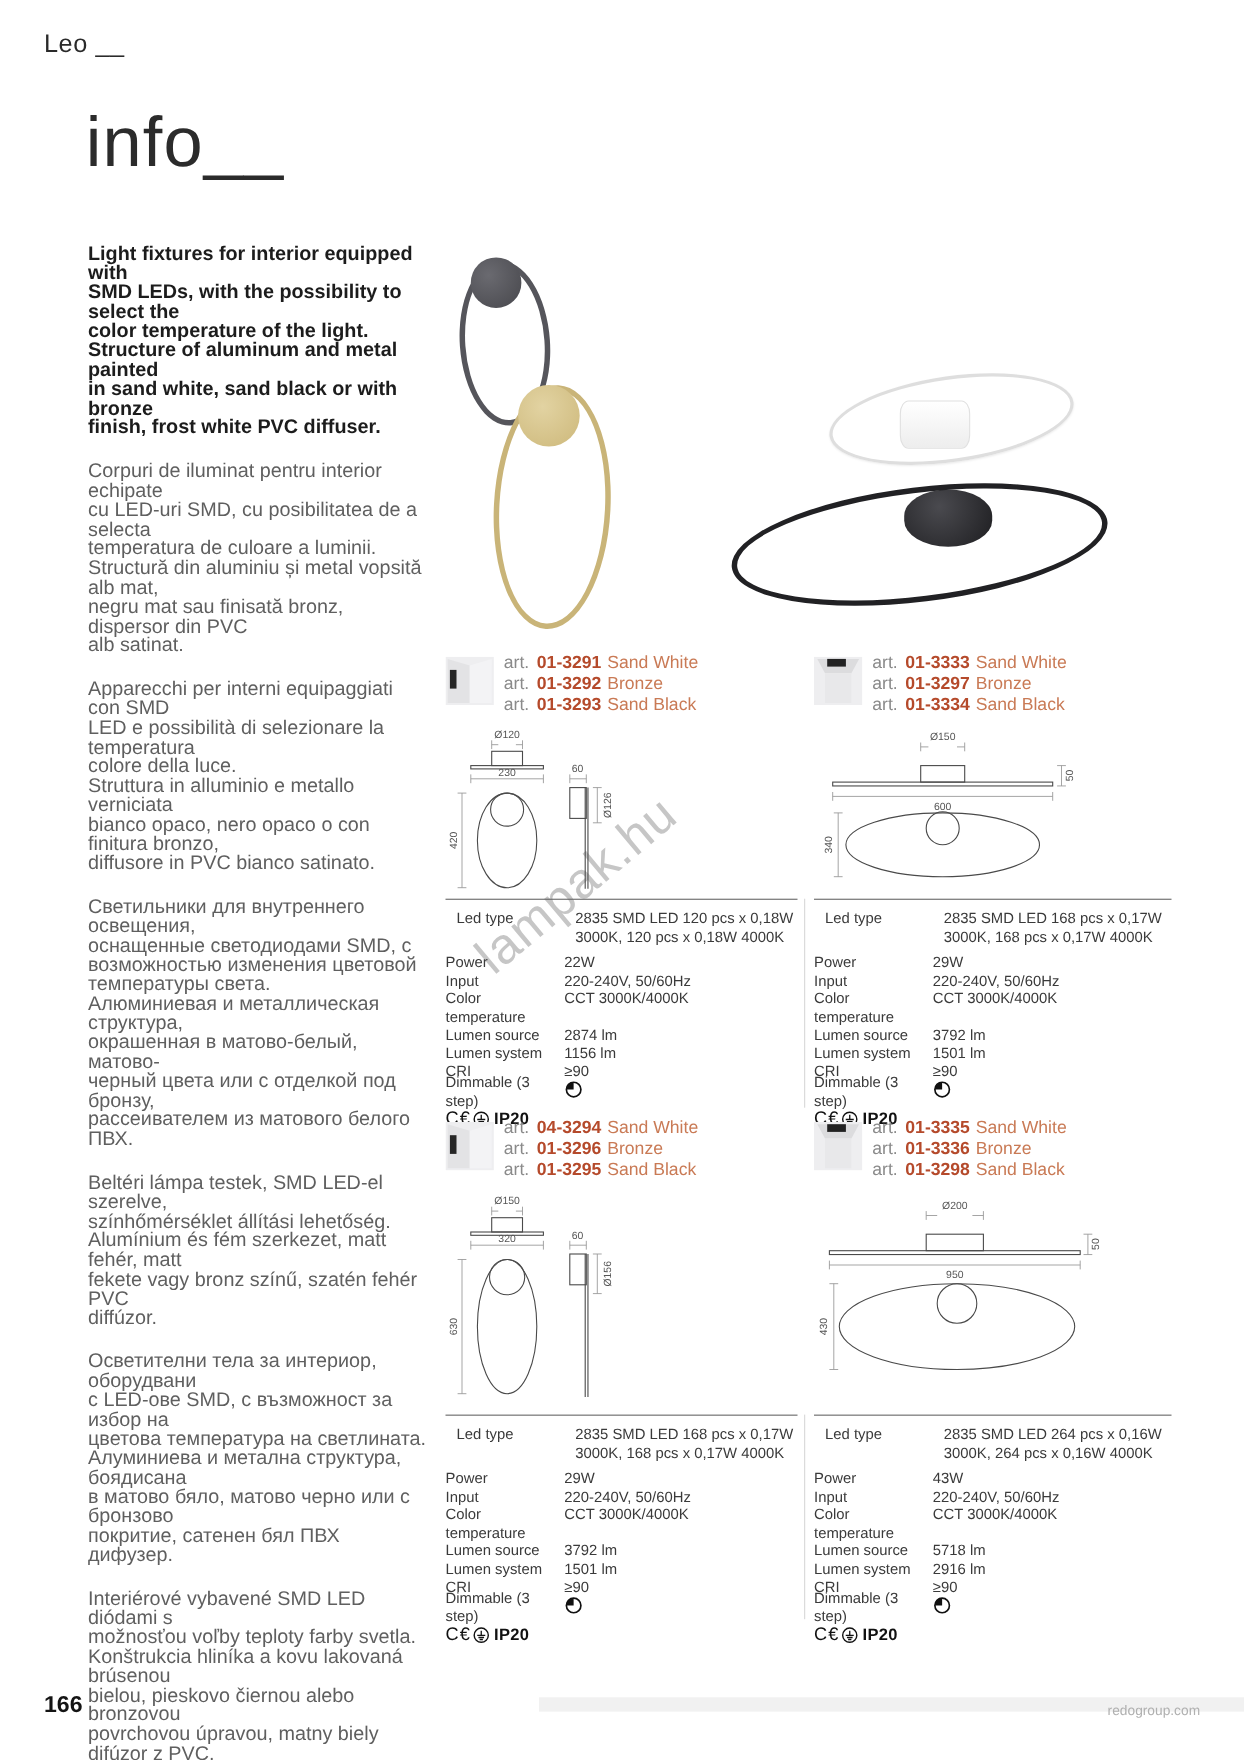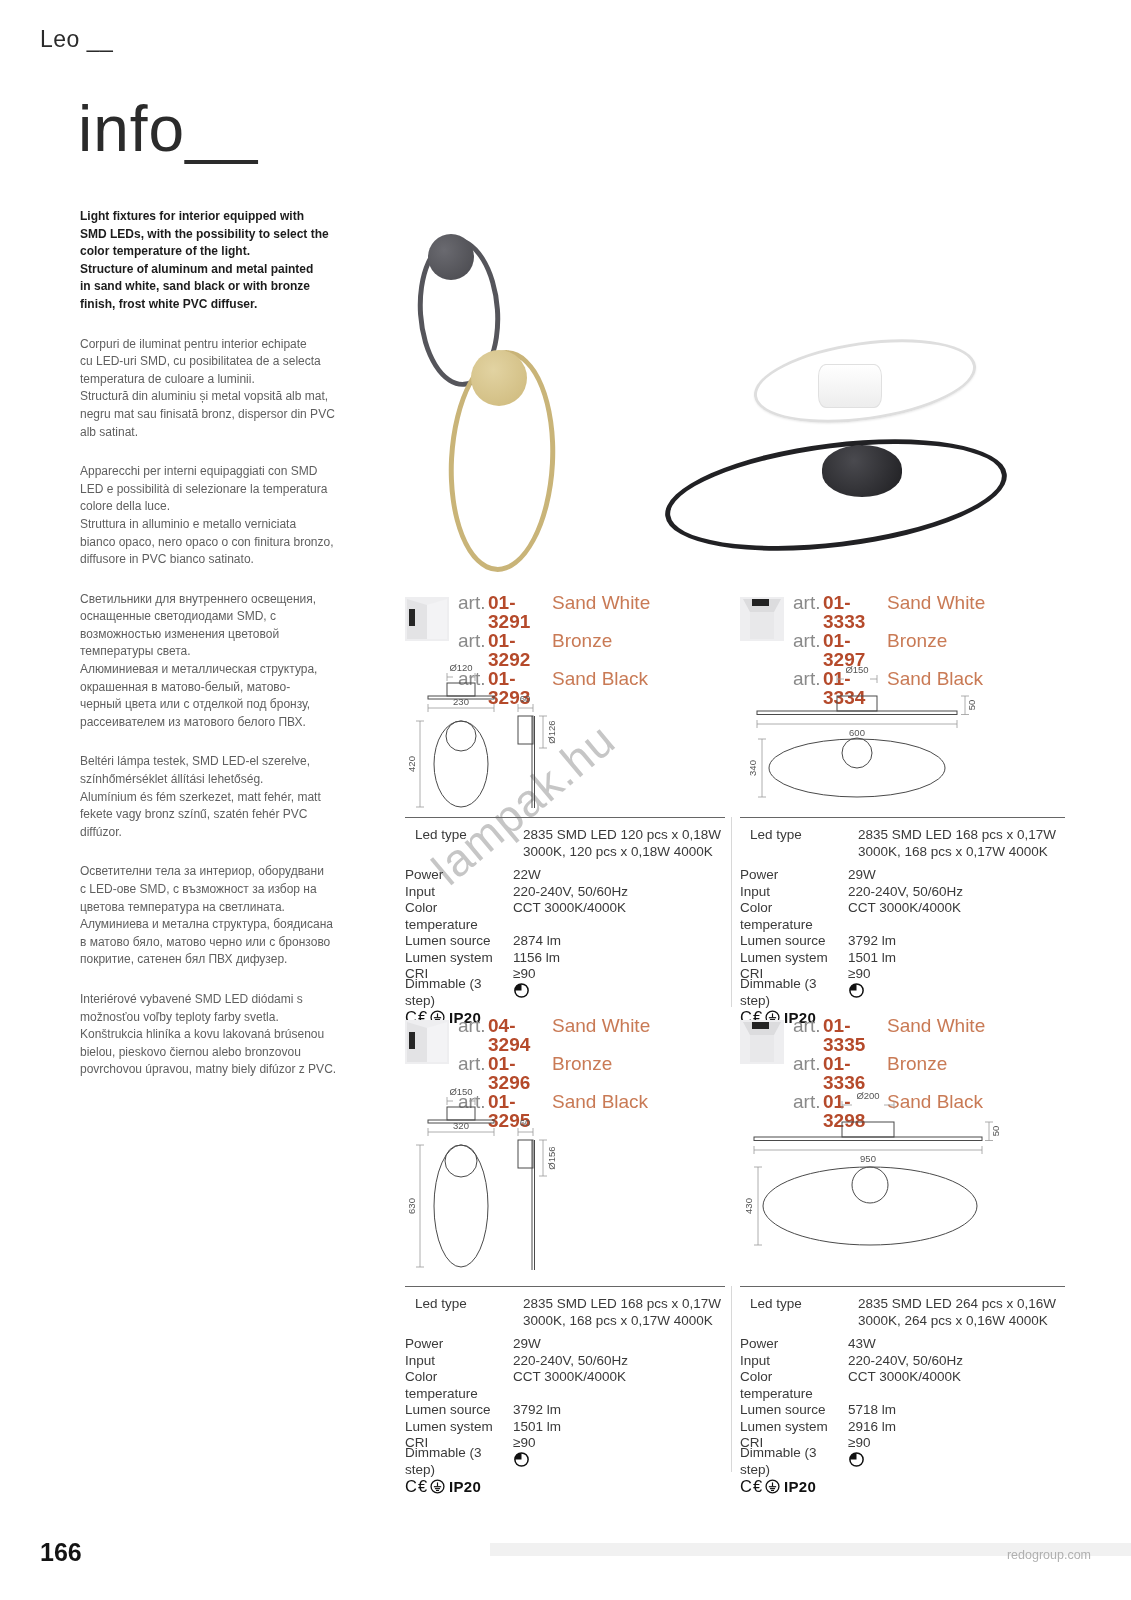--- a/index.html
+++ b/index.html
@@ -6,21 +6,21 @@
   #canvas{position:relative;width:1131px;height:1600px;background:#fff;overflow:hidden;
           font-family:"Liberation Sans","DejaVu Sans",sans-serif;color:#222;}
   .abs{position:absolute;}
 
   
   .brand{left:40px;top:26px;font-size:23px;font-weight:500;color:#2a2a2a;letter-spacing:.5px;}
   .title{left:78px;top:92px;font-size:64px;font-weight:300;color:#2b2b2b;letter-spacing:1px;}
 
   
   .intro{left:80px;top:208px;width:310px;}
-  .intro p{white-space:pre-line;margin:0 0 22px;font-size:12px;line-height:17.6px;color:#5f5f5f;}
+  .intro p{white-space:pre-line;margin:14px 0 22px;font-size:18px;line-height:17.6px;color:#5f5f5f;}
   .intro p.en{color:#1c1c1c;font-weight:700;}
 
   
   .ring{position:absolute;border-radius:50%;}
   .disc{position:absolute;border-radius:50%;}
   .ring.dark{left:418px;top:237px;width:72px;height:140px;border:5px solid #55555b;transform:rotate(-4deg);}
   .disc.dark{left:428px;top:234px;width:46px;height:46px;background:radial-gradient(circle at 35% 35%,#6a6a70,#47474c);}
   .ring.gold{left:449px;top:350px;width:96px;height:212px;border:5px solid #c9b478;transform:rotate(3deg);}
   .disc.gold{left:471px;top:350px;width:56px;height:56px;background:radial-gradient(circle at 40% 35%,#e2d3a2,#cdb87a);}
   .ring.white{left:753px;top:342px;width:218px;height:72px;border:3px solid #dedede;transform:rotate(-8deg);box-shadow:0 1px 2px rgba(0,0,0,.08);}
@@ -29,21 +29,21 @@
   .canopy.black{position:absolute;left:822px;top:445px;width:80px;height:52px;background:radial-gradient(circle at 40% 30%,#4a4a4f,#1d1d20);border-radius:50%/46%;}
 
   
   .watermark{left:400px;top:742px;width:330px;font-size:46px;color:#8e8e8e;opacity:.5;
              transform:rotate(-40deg);transform-origin:center;letter-spacing:1px;}
 
   
   .art-block{display:flex;width:320px;}
   .mount-icon{flex:0 0 44px;width:44px;height:44px;margin-top:4px;}
   .art-rows{margin-left:9px;}
-  .art-row{display:flex;font-size:19px;line-height:19px;}
+  .art-row{display:flex;font-size:16px;line-height:19px;}
   .art-lbl{width:30px;color:#8a8a8a;}
   .art-code{width:64px;font-weight:700;color:#b54a2b;}
   .art-finish{color:#c97a55;}
 
   
   svg.drawing text{font-family:"Liberation Sans","DejaVu Sans",sans-serif;font-size:9.5px;fill:#555;}
   svg.drawing .obj{fill:none;stroke:#4a4a4a;stroke-width:1;}
   svg.drawing .dim{fill:none;stroke:#999;stroke-width:.8;}
 
   
@@ -53,21 +53,21 @@
   .sl{flex:0 0 108px;}
   .sv{flex:1;}
   .spec-row.dimrow{margin-top:0;align-items:center;height:20px;}
   .cert-row{display:flex;align-items:center;margin-top:5px;gap:2px;}
   .ce-mark{font-size:16.5px;font-weight:400;color:#111;letter-spacing:1px;}
   .ip-mark{font-size:15px;font-weight:700;color:#111;margin-left:2px;letter-spacing:.3px;}
   .divider-v{width:1px;background:#d8d8d8;}
 
   
   .footer-strip{left:490px;top:1543px;width:641px;height:13px;background:#f1f1f1;}
-  .page-number{left:40px;top:1538px;font-size:25px;font-weight:700;color:#141414;}
+  .page-number{left:40px;top:1538px;font-size:21px;font-weight:700;color:#141414;}
   .site{left:0;top:1548px;width:1091px;text-align:right;font-size:12.5px;color:#b0b0b0;}
 </style>
 </head>
 <body>
 
 <div id="canvas">
 
   <div class="abs brand">Leo __</div>
   <div class="abs title">info__</div>
 

